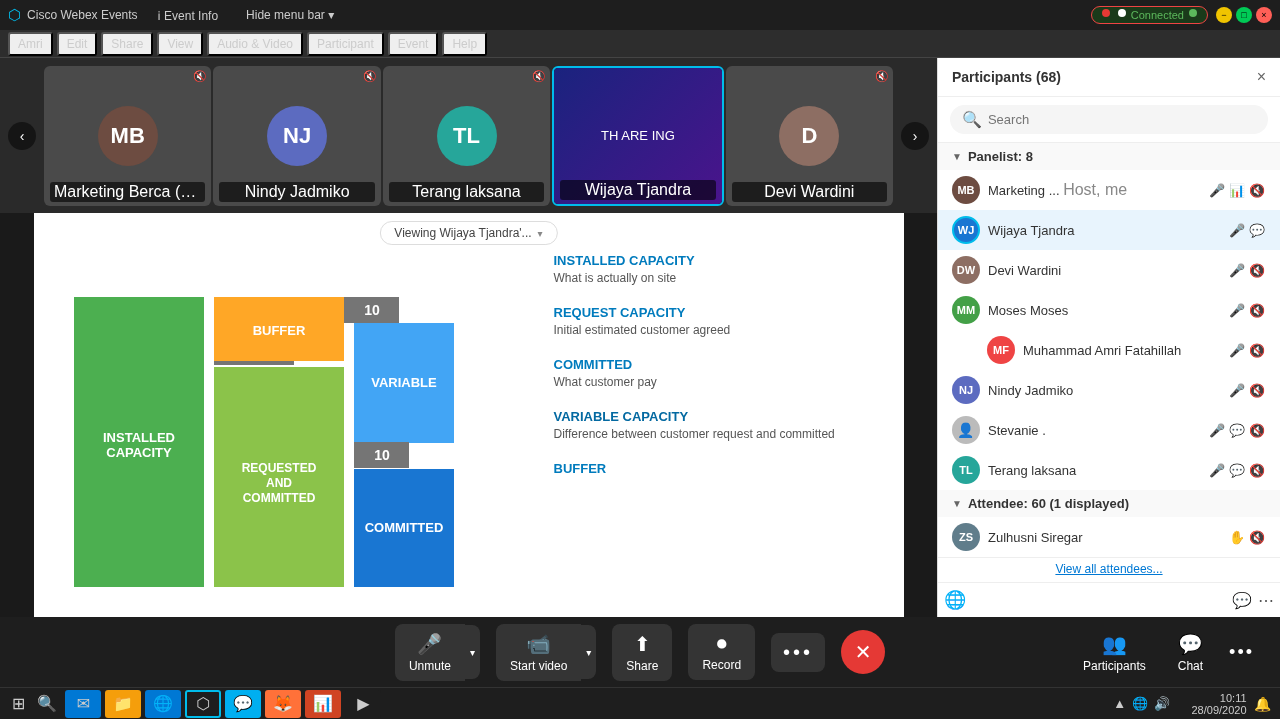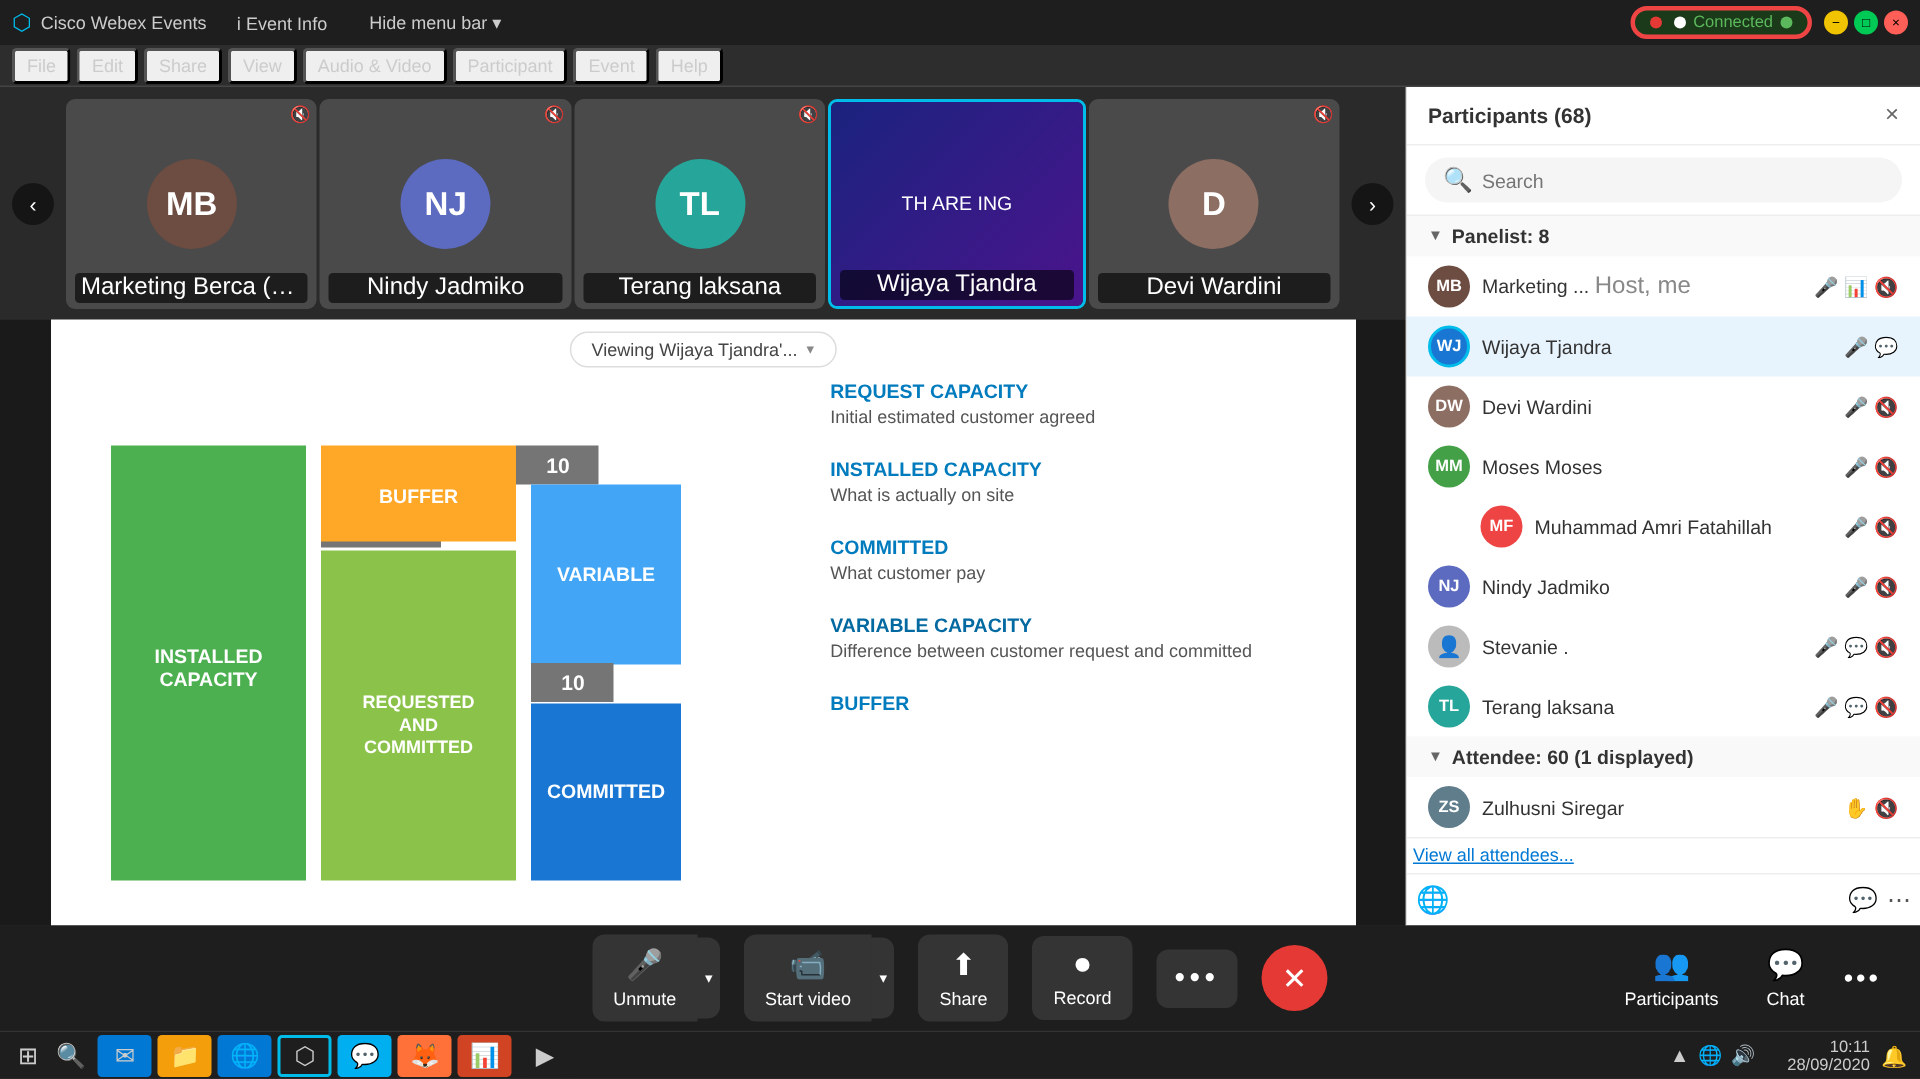--- a/index.html
+++ b/index.html
@@ -17,22 +17,22 @@
       font-size: 12px;
     }
     .title-bar-left { display: flex; align-items: center; gap: 12px; }
     .title-bar-logo { display: flex; align-items: center; gap: 6px; }
     .title-bar-btn { 
       background: none; border: none; color: #ccc; font-size: 12px; cursor: pointer; 
       padding: 2px 8px; border-radius: 3px;
     }
     .title-bar-right { display: flex; align-items: center; gap: 8px; }
     .connected-badge { 
-      display: flex; align-items: center; gap: 5px; 
-      background: #1a3a1a; border: 3px solid #ef4444; 
+      display: flex; gap: 5px; 
+      background: #1a3a1a; border: 1px solid #ef4444; 
       border-radius: 12px; padding: 2px 10px; color: #5cb85c; font-size: 11px;
     }
     .connected-dot { width: 8px; height: 8px; background: #5cb85c; border-radius: 50%; }
     .window-controls { display: flex; gap: 4px; }
     .win-btn { 
       width: 16px; height: 16px; border-radius: 50%; border: none; cursor: pointer; 
       display: flex; align-items: center; justify-content: center; font-size: 9px;
     }
     .win-min { background: #f0c400; }
     .win-max { background: #00ca56; }
@@ -97,21 +97,21 @@
       color: #fff; display: flex; align-items: center; justify-content: center;
       font-size: 11px; font-weight: 600; flex-shrink: 0;
     }
     .participant-name { flex: 1; font-size: 13px; }
     .participant-icons { display: flex; gap: 4px; align-items: center; }
     .p-icon { font-size: 13px; color: #888; }
     .p-icon.red { color: #e53935; }
     .p-icon.blue { color: #1976d2; }
     .host-tag { font-size: 16px; color: #888; }
     .view-all-link {
-      padding: 4px; font-size: 12px; color: #0078d4; cursor: pointer; 
+      text-align: center; padding: 4px; font-size: 12px; color: #0078d4; cursor: pointer; 
       border-top: 1px solid #eee; text-decoration: underline;
     }
     .panel-footer { 
       padding: 6px; border-top: 1px solid #eee; display: flex; 
       align-items: center; justify-content: space-between;
     }
 
     
     .video-area {
       flex: 1;
@@ -331,21 +331,21 @@
     </div>
     <div class="window-controls">
       <button class="win-btn win-min">−</button>
       <button class="win-btn win-max">□</button>
       <button class="win-btn win-close">×</button>
     </div>
   </div>
 </div>
 
 <div class="menu-bar">
-  <button class="menu-item">File</button>
+  <button class="menu-item">Amri</button>
   <button class="menu-item">Edit</button>
   <button class="menu-item">Share</button>
   <button class="menu-item">View</button>
   <button class="menu-item">Audio &amp; Video</button>
   <button class="menu-item">Participant</button>
   <button class="menu-item">Event</button>
   <button class="menu-item">Help</button>
 </div>
 
 <div class="main-area">
@@ -432,26 +432,26 @@
               <text x="340" y="275" text-anchor="middle" fill="white" font-size="13" font-weight="bold">COMMITTED</text>
 
               <rect x="290" y="365" width="55" height="0" fill="#757575"></rect>
               <rect x="241" y="362" width="48" height="26" fill="#757575"></rect>
               <text x="265" y="355" text-anchor="middle" fill="white" font-size="14" font-weight="bold">60</text>
             </svg>
           </div>
 
           <div class="legend-area">
             <div class="legend-item">
+              <div class="legend-label" style="color:#007bbd;">INSTALLED CAPACITY</div>
+              <div class="legend-desc">What is actually on site</div>
+            </div>
+            <div class="legend-item">
               <div class="legend-label" style="color:#007bbd;">REQUEST CAPACITY</div>
               <div class="legend-desc">Initial estimated customer agreed</div>
-            </div>
-            <div class="legend-item">
-              <div class="legend-label" style="color:#007bbd;">INSTALLED CAPACITY</div>
-              <div class="legend-desc">What is actually on site</div>
             </div>
             <div class="legend-item">
               <div class="legend-label" style="color:#007bbd;">COMMITTED</div>
               <div class="legend-desc">What customer pay</div>
             </div>
             <div class="legend-item">
               <div class="legend-label" style="color:#0369a1;">VARIABLE CAPACITY</div>
               <div class="legend-desc">Difference between customer request and committed</div>
             </div>
             <div class="legend-item">

